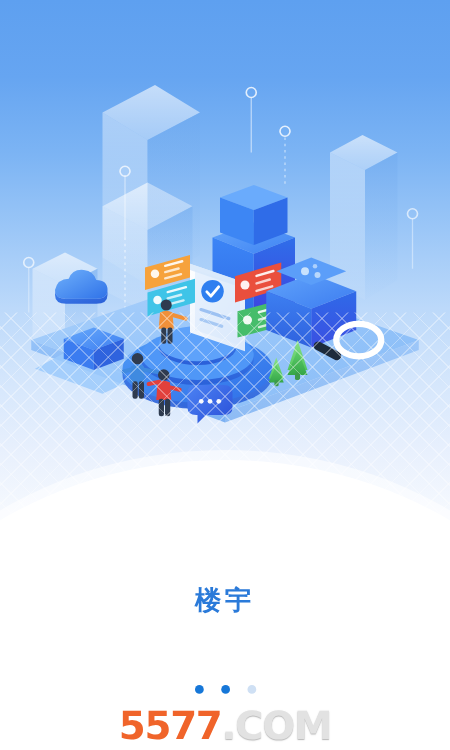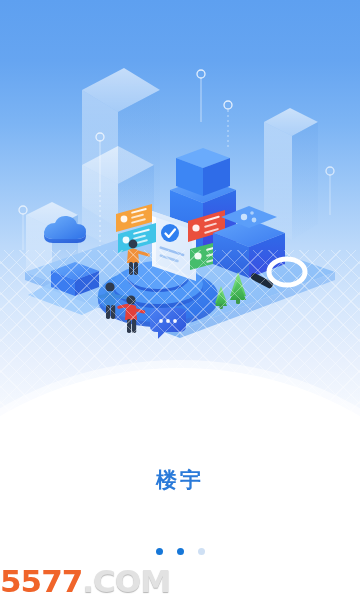--- a/index.html
+++ b/index.html
@@ -97,20 +97,21 @@
     background: #1677d8;
   }
   .dot.inactive { background: #cfe0f4; }
 
   
   .watermark {
     position: absolute;
     left: 0;
     top: 564px;
     width: 360px;
+    text-align: center;
     font-size: 31px;
     font-weight: bold;
     letter-spacing: -1px;
     font-family: "DejaVu Sans", "Liberation Sans", sans-serif;
     line-height: 34px;
     white-space: nowrap;
   }
   .wm-orange {
     color: #f0642a;
     text-shadow: 0 1px 0 rgba(255,255,255,.9);

